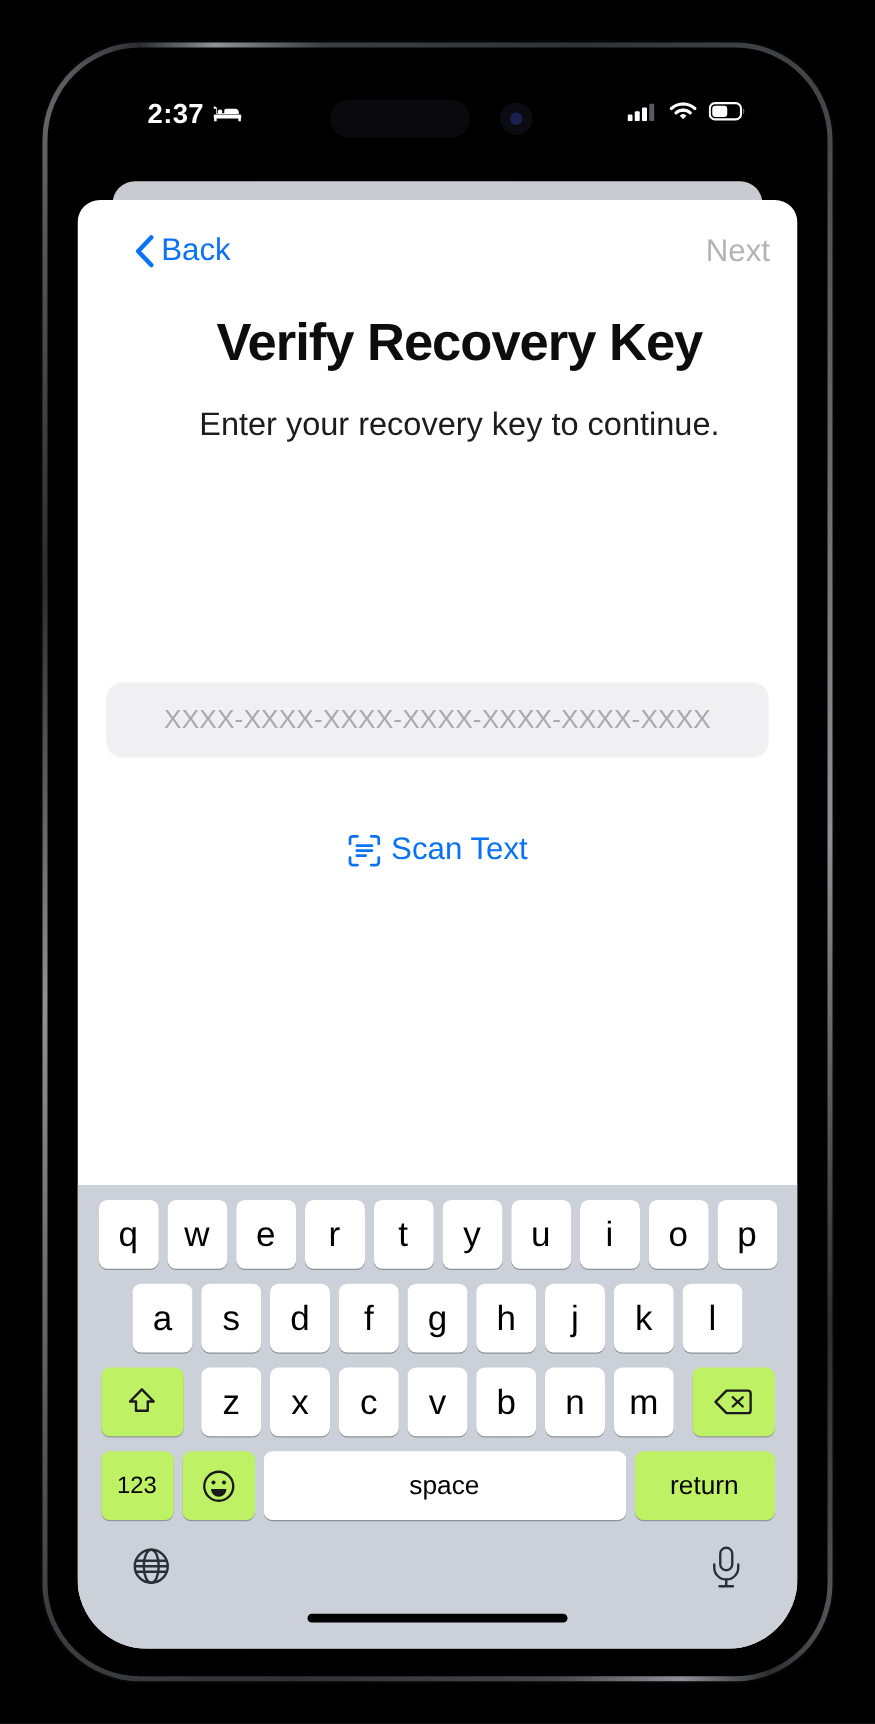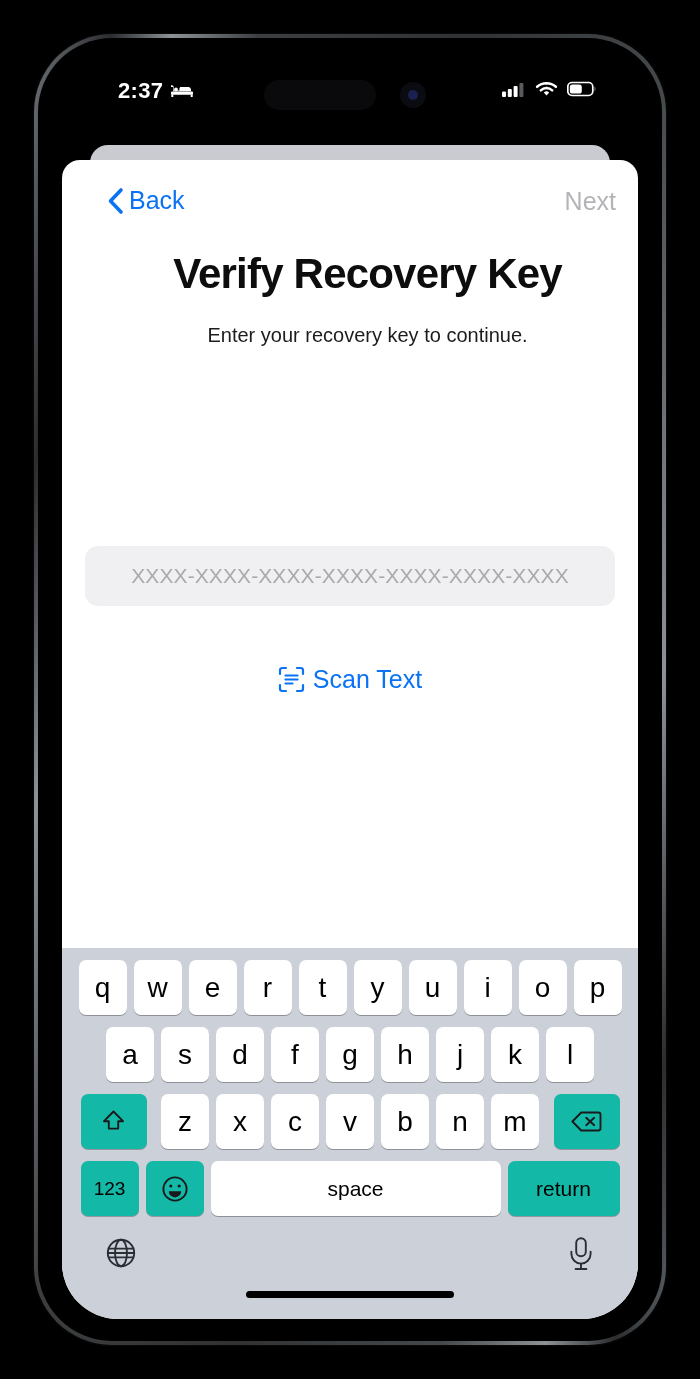--- a/index.html
+++ b/index.html
@@ -111,36 +111,36 @@
   
   #page-title {
     margin-top:10px;
     text-align:center;
     font-size:42px; font-weight:bold;
     color:#0d0d0d; letter-spacing:-0.8px;
   }
   #page-subtitle {
     margin-top:26px;
     text-align:center;
-    font-size:20px; color:#1c1c1e;
+    font-size:26px; color:#1c1c1e;
   }
   #recovery-key-field {
     position:absolute; left:23px; top:386px;
     width:530px; height:60px;
     background:#f0f0f3;
     border-radius:13px;
     display:flex; align-items:center; justify-content:center;
   }
   #recovery-key-placeholder {
     font-size:21px; color:#a9a9ae; letter-spacing:0.1px;
     white-space:nowrap;
   }
   #scan-text-button {
     position:absolute; left:0; top:505px; width:576px;
-    display:flex; align-items:center; justify-content:center; gap:8px;
+    display:flex; align-items:flex-end; justify-content:center; gap:8px;
     color:#0a72f5; font-size:25px; cursor:pointer;
   }
   #scan-text-icon { display:block; }
 
   
   #keyboard {
     position:absolute; left:0; top:788px;
     width:576px; height:371px;
     background:#ccd0d8;
     padding-top:12px;
@@ -154,21 +154,21 @@
     border-radius:7px;
     height:55px;
     display:flex; align-items:center; justify-content:center;
     font-size:28px; color:#000;
     box-shadow:0 1px 0 rgba(0,0,0,0.30);
     cursor:pointer;
     user-select:none;
   }
   .key.letter { width:48px; margin:0 3.5px; }
   .key.modifier {
-    background:#14b8a6;
+    background:#bef264;
     box-shadow:0 1px 0 rgba(0,0,0,0.28);
     text-align:center;
   }
   #key-shift   { width:66px; margin-right:11px; }
   #key-delete  { width:66px; margin-left:11px; }
   #kb-row-bottom { gap:0; }
   #key-123    { width:58px; font-size:19px; margin:0 3.5px 0 5px; }
   #key-emoji  { width:58px; margin:0 3.5px; }
   #key-space  { flex:1; max-width:290px; font-size:21px; margin:0 3.5px; }
   #key-return { width:112px; font-size:21px; margin:0 5px 0 3.5px; }

